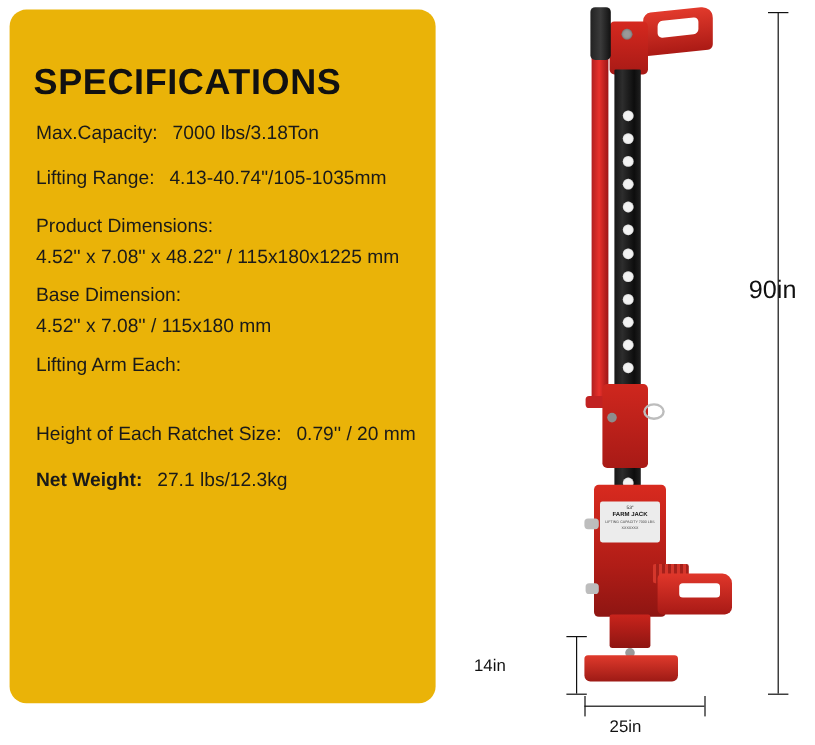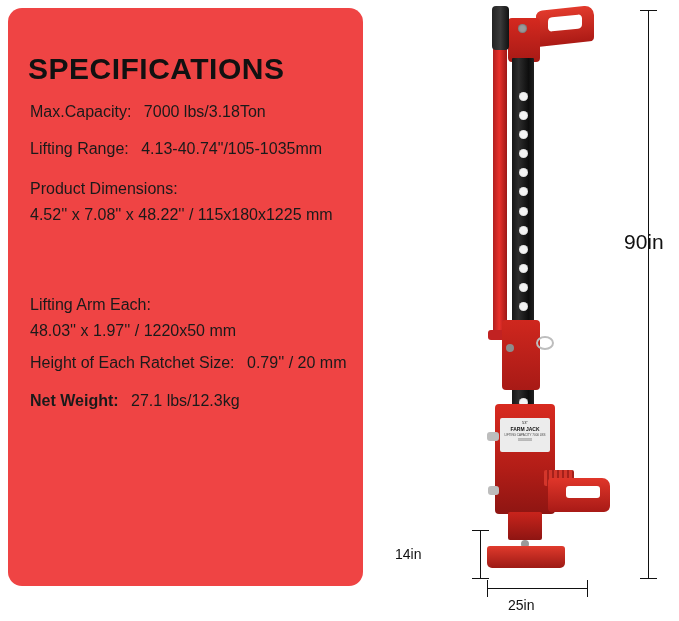--- a/index.html
+++ b/index.html
@@ -13,21 +13,21 @@
     overflow: hidden;
   }
 
   
   #spec-card {
     position: absolute;
     left: 8px;
     top: 8px;
     width: 355px;
     height: 578px;
-    background: #ef4444;
+    background: #eab308;
     border-radius: 14px;
   }
   #spec-title {
     position: absolute;
     left: 20px;
     top: 44px;
     font-size: 30px;
     font-weight: bold;
     letter-spacing: 0.5px;
     color: #111111;
@@ -329,24 +329,27 @@
       <span class="lbl">Lifting Range:</span>
       <span class="val">4.13-40.74"/105-1035mm</span>
     </div>
   </div>
 
   <div class="spec-block" style="top:171px;">
     <div class="spec-line">Product Dimensions:</div>
     <div class="spec-line" style="margin-top:6px;">4.52'' x 7.08'' x 48.22'' / 115x180x1225 mm</div>
   </div>
 
+  <div class="spec-block" style="top:229px;">
+    <div class="spec-line">Base Dimension:</div>
+    <div class="spec-line" style="margin-top:6px;">4.52'' x 7.08'' / 115x180 mm</div>
+  </div>
 
   <div class="spec-block" style="top:287px;">
     <div class="spec-line">Lifting Arm Each:</div>
-    <div class="spec-line" style="margin-top:6px;">48.03'' x 1.97'' / 1220x50 mm</div>
   </div>
 
   <div class="spec-block" style="top:345px;">
     <div class="spec-line">
       <span class="lbl">Height of Each Ratchet Size:</span>
       <span class="val">0.79'' / 20 mm</span>
     </div>
   </div>
 
   <div class="spec-block" style="top:383px;">

